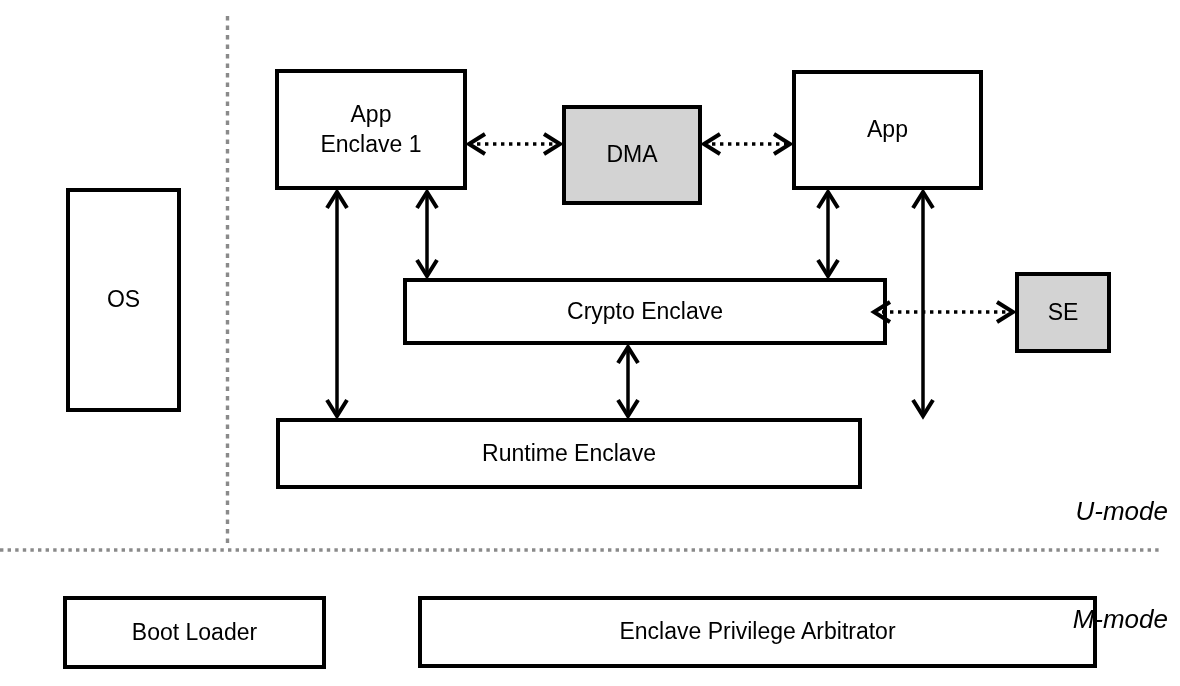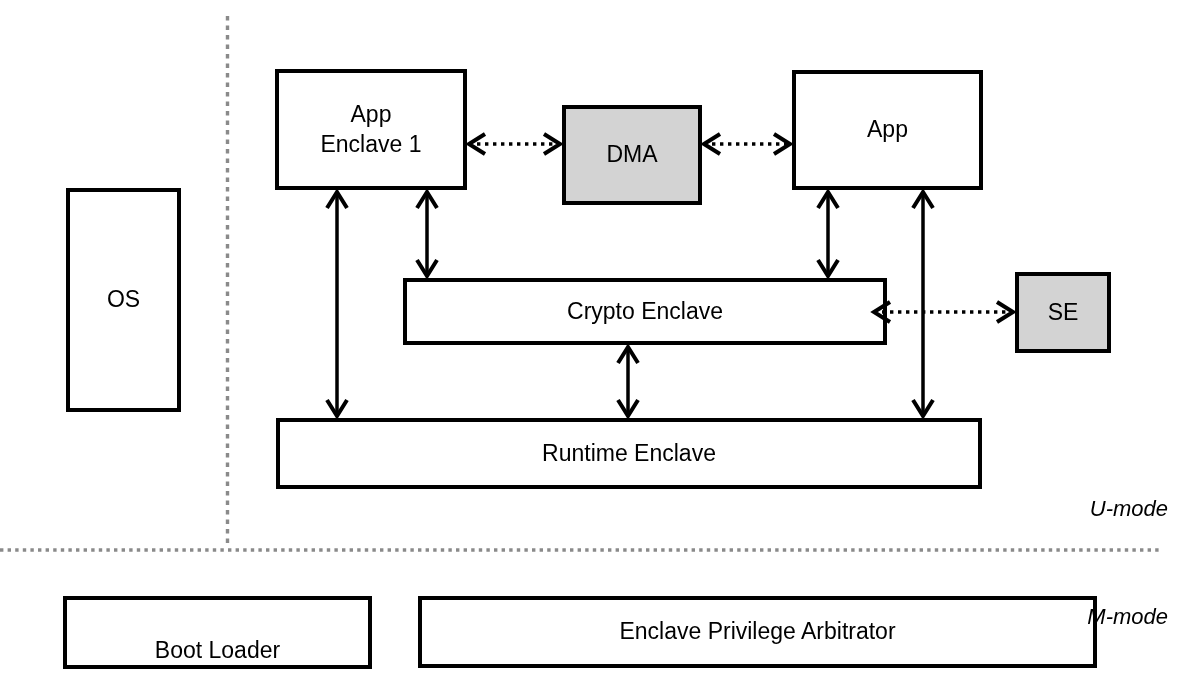--- a/index.html
+++ b/index.html
@@ -32,27 +32,27 @@
     line-height:1.28;
     z-index:1;
   }
   .box.gray{ background:var(--device-fill); }
   #box-os{ left:66px; top:188px; width:115px; height:224px; }
   #box-app1{ left:275px; top:69px; width:192px; height:121px; }
   #box-dma{ left:562px; top:105px; width:140px; height:100px; }
   #box-app2{ left:792px; top:70px; width:191px; height:120px; }
   #box-crypto{ left:388px; top:278px; width:484px; height:67px;margin-left:15px; }
   #box-se{ left:1015px; top:272px; width:96px; height:81px; }
-  #box-runtime{ left:276px; top:418px; width:706px; height:71px; }
-  #box-boot{ left:63px; top:596px; width:309px; height:73px;justify-content:flex-end; }
+  #box-runtime{ left:276px; top:418px; width:586px; height:71px; }
+  #box-boot{ left:63px; top:596px; width:263px; height:73px; }
   #box-epa{ left:418px; top:596px; width:679px; height:72px; }
   .mode-label{
     position:absolute;
     right:12px;
-    font-size:22px;
+    font-size:26px;
     font-style:italic;
     text-align:right;
     z-index:1;
   }
   #label-umode{ top:496px; }
   #label-mmode{ top:570px;margin-top:34px; }
   #arrow-layer{
     position:absolute; left:0; top:0;
     width:1180px; height:686px;
     z-index:2;

